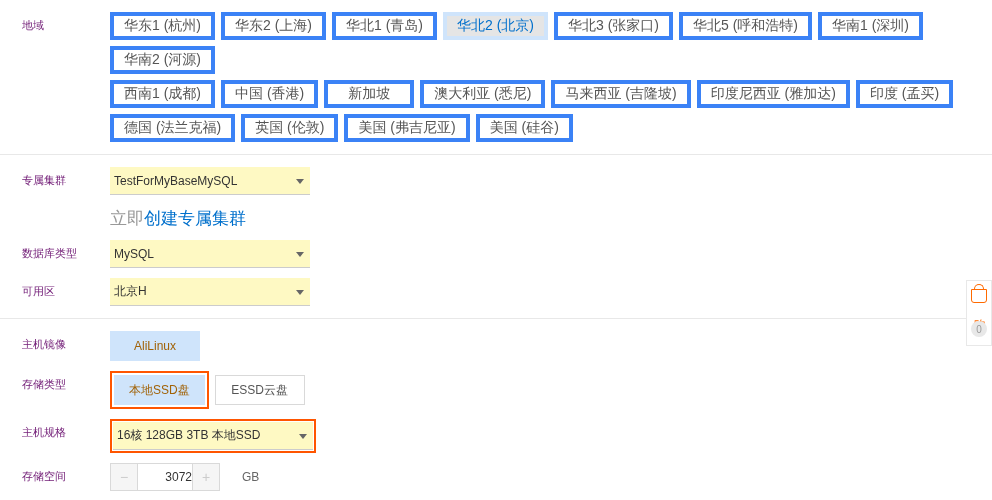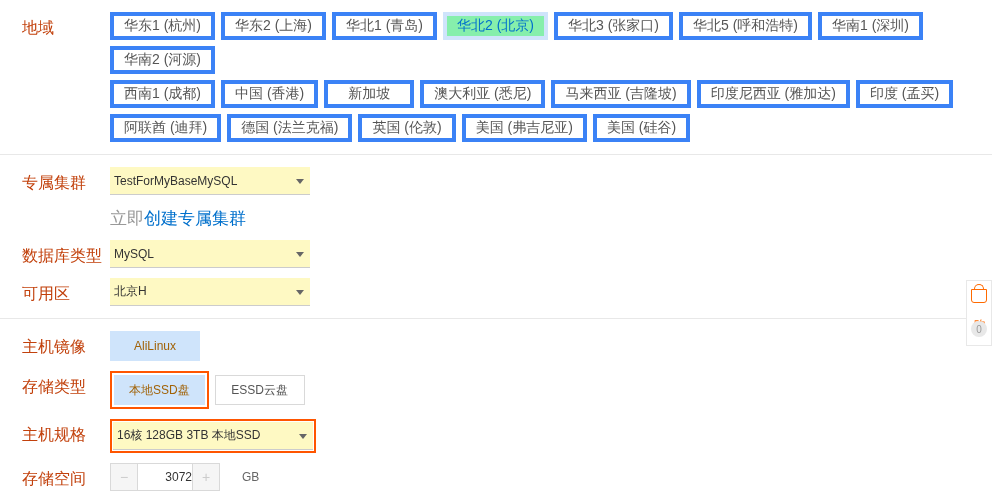--- a/index.html
+++ b/index.html
@@ -1,23 +1,23 @@
 <!DOCTYPE html>
 <html><head>
 <meta charset="utf-8">
 <style>
 *{box-sizing:border-box;margin:0;padding:0}
 body{font-family:"Helvetica Neue",Arial,"PingFang SC","Microsoft YaHei",sans-serif;font-size:12px;color:#333;background:#fff;width:992px}
 .section{border-bottom:1px solid #e8e8e8;padding:8px 0}
 .row{display:flex;align-items:flex-start;padding:4px 0}
 .row+.row{margin-top:2px}
-.label{width:110px;flex-shrink:0;padding:6px 0 0 22px;color:#c2410c;font-size:16px}
+.label{width:110px;flex-shrink:0;padding:6px 0 0 22px;color:#701a75;font-size:11px}
 .content{flex:1;display:flex;flex-wrap:wrap;gap:6px;align-items:center}
 .region-btn{min-width:90px;height:28px;padding:0 10px;border:4px solid #3b82f6;background:#fff;color:#555;font-size:14px;display:flex;align-items:center;justify-content:center;cursor:pointer}
-.region-btn.selected{background:#86efac;border-color:#cfe4fb;color:#0070cc}
+.region-btn.selected{background:#e5e5e5;border-color:#cfe4fb;color:#0070cc}
 .dropdown{width:200px;height:28px;border:none;border-bottom:1px solid #ccc;background:#fef9c3;padding:0 20px 0 4px;font-size:12px;cursor:pointer;position:relative;display:flex;align-items:center;color:#333}
 .dropdown::after{content:"";position:absolute;right:6px;top:50%;margin-top:-2px;border-left:4px solid transparent;border-right:4px solid transparent;border-top:5px solid #666}
 .link{color:#0070cc;cursor:pointer}
 .tab-btn{min-width:90px;height:30px;padding:0 14px;border:1px solid #d9d9d9;background:#fff;color:#555;font-size:12px;display:flex;align-items:center;justify-content:center;cursor:pointer}
 .tab-btn.selected{background:#cfe4fb;border-color:#cfe4fb;color:#a16207}
 .highlight-box{border:2px solid #ff5500;display:inline-flex;padding:2px}
 .stepper{display:flex;align-items:center}
 .step-btn{width:28px;height:28px;border:1px solid #d9d9d9;background:#f5f5f5;color:#999;font-size:14px;display:flex;align-items:center;justify-content:center;cursor:pointer}
 .step-btn.disabled{color:#ccc;cursor:not-allowed}
 .step-input{width:54px;height:28px;border:1px solid #d9d9d9;border-left:none;border-right:none;text-align:right;font-size:12px;color:#333}
@@ -54,21 +54,20 @@
           <div class="region-line">
             <div class="region-btn">西南1 (成都)</div>
             <div class="region-btn">中国 (香港)</div>
             <div class="region-btn">新加坡</div>
             <div class="region-btn">澳大利亚 (悉尼)</div>
             <div class="region-btn">马来西亚 (吉隆坡)</div>
             <div class="region-btn">印度尼西亚 (雅加达)</div>
             <div class="region-btn">印度 (孟买)</div>
           </div>
           <div class="region-line">
-            <div class="region-btn">阿联酋 (迪拜)</div>
             <div class="region-btn">德国 (法兰克福)</div>
             <div class="region-btn">英国 (伦敦)</div>
             <div class="region-btn">美国 (弗吉尼亚)</div>
             <div class="region-btn">美国 (硅谷)</div>
           </div>
         </div>
     </div>
   </div>
 </div>
 

